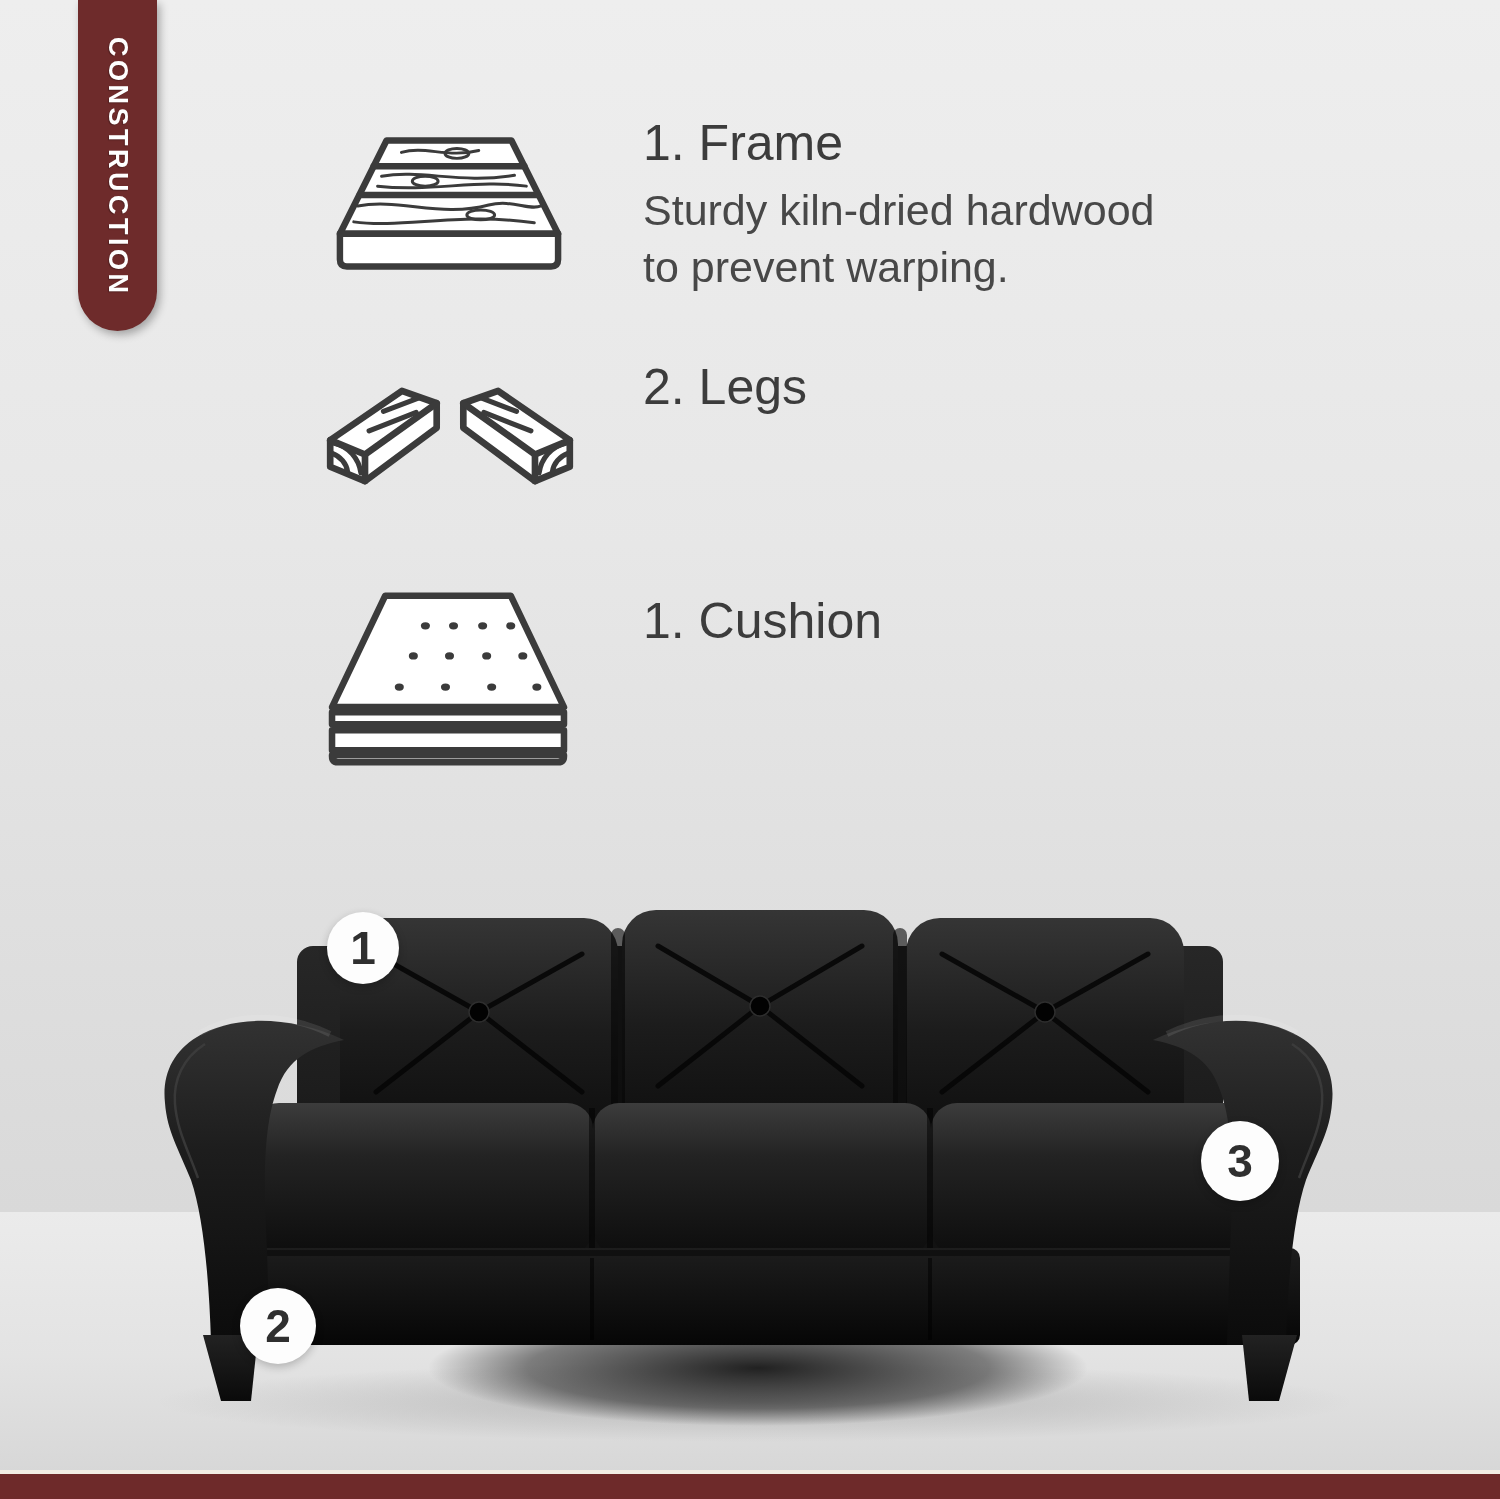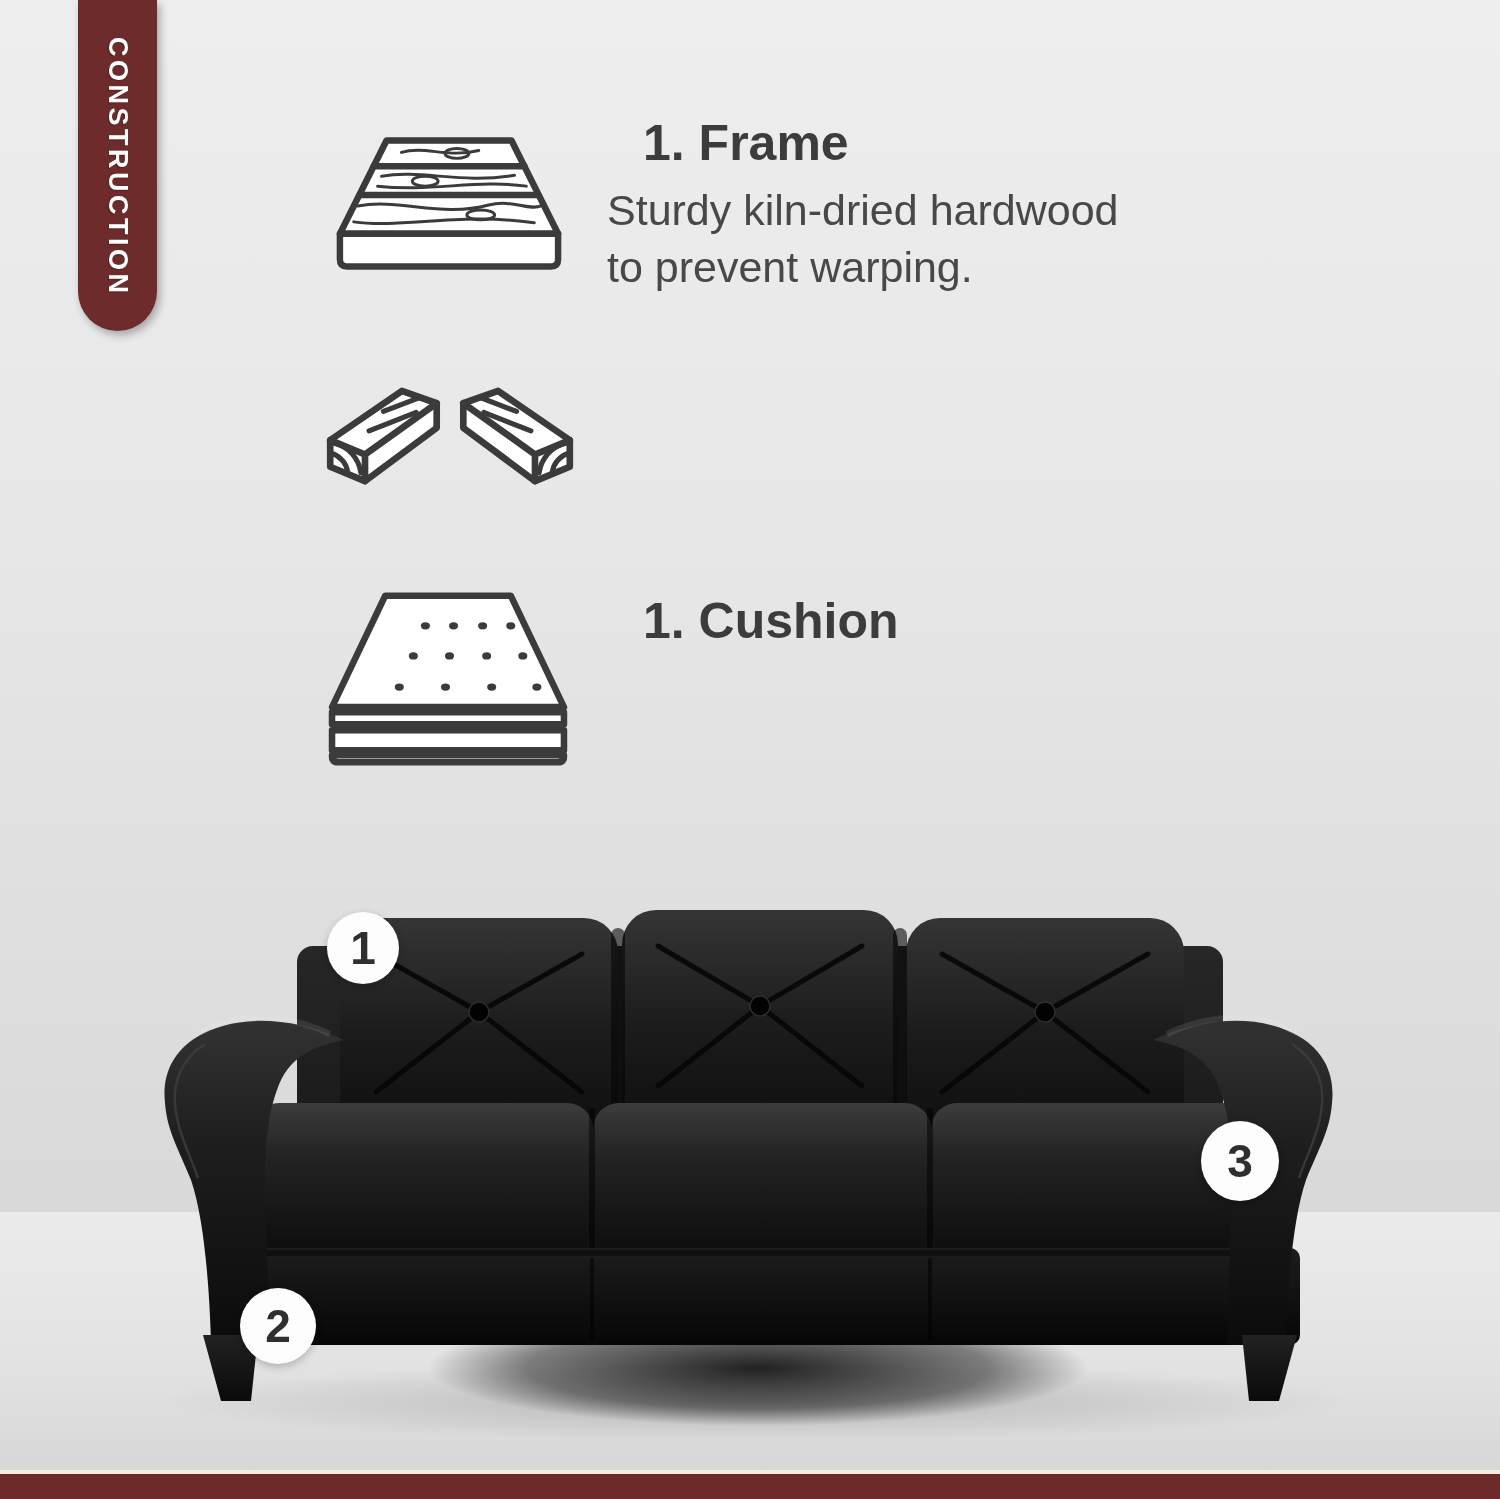--- a/index.html
+++ b/index.html
@@ -38,25 +38,25 @@
   }
   
   .icon-box{position:absolute;}
   .icon-frame{left:330px;top:133px;width:238px;height:142px;}
   .icon-legs{left:322px;top:382px;width:256px;height:106px;}
   .icon-cushion{left:325px;top:589px;width:246px;height:177px;}
   .icon-box svg{width:100%;height:100%;display:block;}
 
   .section-title{
     position:absolute;left:643px;width:820px;
-    font-size:50px;font-weight:bold;color:#3c3c3c;letter-spacing:0px;
+    font-size:50px;font-weight:normal;color:#3c3c3c;letter-spacing:0px;
     line-height:62px;
   }
   .section-desc{
-    position:absolute;left:607px;width:820px;
+    position:absolute;left:643px;width:820px;
     font-size:43px;font-weight:normal;color:#484848;
     line-height:57px;white-space:pre-line;
   }
   .t1{top:112px;} .d1{top:182px;}
   .t2{top:356px;} .d2{top:414px;}
   .t3{top:590px;} .d3{top:652px;}
 
   
   .sofa{position:absolute;left:0;top:0;width:1500px;height:1499px;}
 
@@ -120,20 +120,21 @@
         <path d="M8 56 L78 8 L112 20 L112 44 L42 96 L8 82 Z" fill="#ffffff"></path>
         <path d="M8 56 L42 70 L112 20"></path>
         <path d="M42 70 L42 96"></path>
         <path d="M12 59 C26 62,36 74,38 88" stroke-width="5"></path>
         <path d="M10 69 C18 72,24 79,25 87" stroke-width="5"></path>
         <path d="M60 28 L94 15" stroke-width="5"></path>
         <path d="M46 47 L92 29" stroke-width="5"></path>
       </g>
     </svg>
   </div>
+  <div class="section-title t2">2. Legs</div>
 
   <div class="icon-box icon-cushion">
     <svg viewBox="0 0 245 175" fill="none" stroke="#3b3b3b" stroke-width="6.5" stroke-linejoin="round" stroke-linecap="round">
       <path d="M60 6 L185 6 L238 117 L7 117 Z" fill="#ffffff"></path>
       <g fill="#3b3b3b" stroke="none">
         <ellipse cx="100" cy="36" rx="4.5" ry="3.6"></ellipse>
           <ellipse cx="128" cy="36" rx="4.5" ry="3.6"></ellipse>
           <ellipse cx="157" cy="36" rx="4.5" ry="3.6"></ellipse>
           <ellipse cx="185" cy="36" rx="4.5" ry="3.6"></ellipse>
         <ellipse cx="88" cy="66" rx="4.5" ry="3.6"></ellipse>

